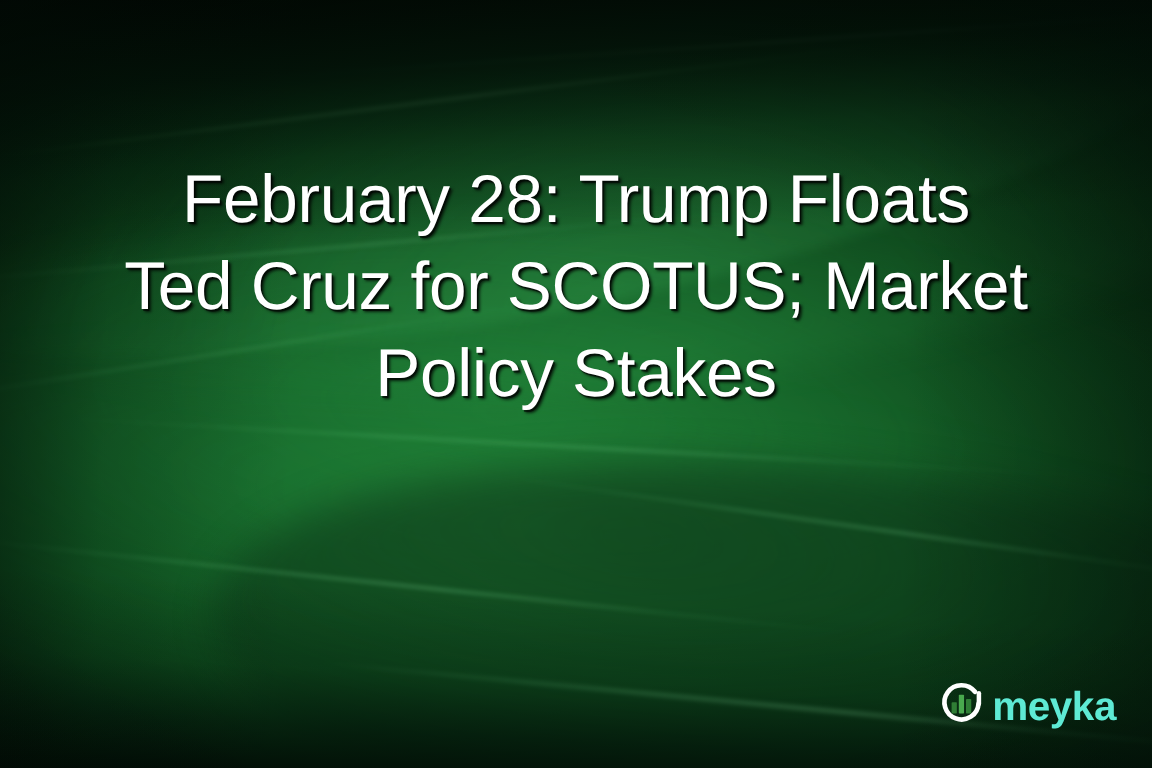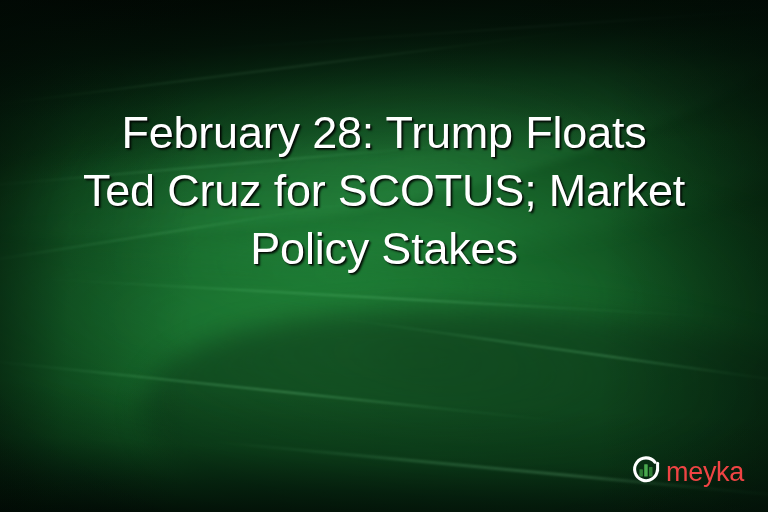--- a/index.html
+++ b/index.html
@@ -126,23 +126,23 @@
   #logo {
     position: absolute;
     right: 24px;
     bottom: 23px;
     display: flex;
     align-items: center;
     gap: 5px;
   }
   #logo-mark { display: block; }
   #logo-word {
-    color: #ef4444;
+    color: #5eead4;
     font-size: 27px;
-    font-weight: 400;
+    font-weight: 700;
     letter-spacing: -0.3px;
     line-height: 1;
   }
 </style>
 </head>
 <body>
 
 <div id="slide">
 
   <div class="bg-layer bg-base"></div>

